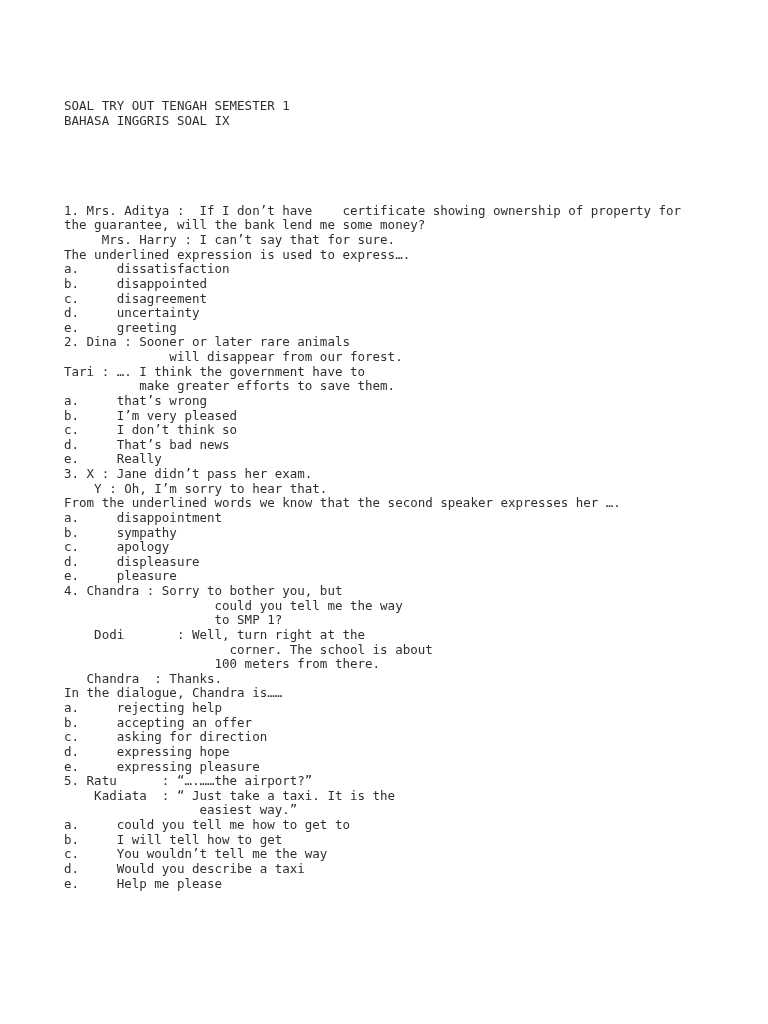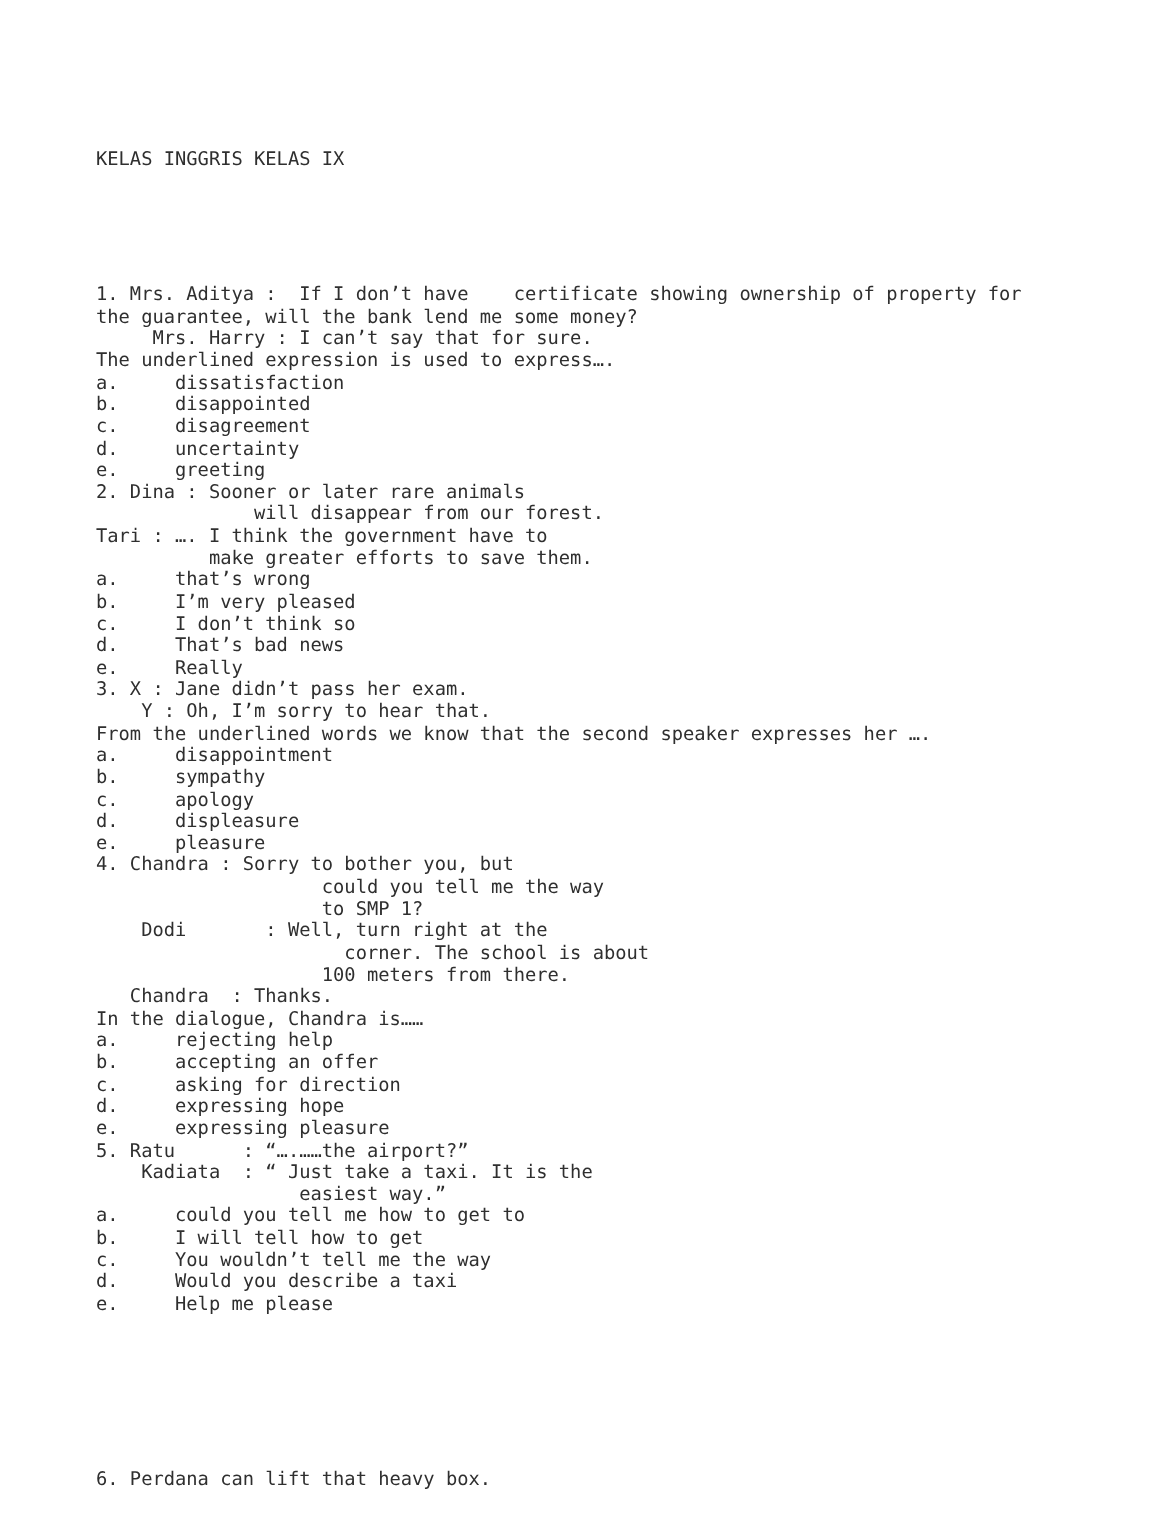--- a/index.html
+++ b/index.html
@@ -28,17 +28,16 @@
   .doc-header { }
   .doc-body { margin-top: 46px; }   
   .doc-footer { margin-top: 73.2px; } 
   .line { height: 14.63px; }
 </style>
 </head>
 <body>
 
 <div class="page">
   <div class="doc">
-    <div class="doc-header"><div class="line">KELAS INGGRIS KELAS IX</div></div>
+    <div class="doc-header"><div class="line">SOAL TRY OUT TENGAH SEMESTER 1</div><div class="line">BAHASA INGGRIS SOAL IX</div></div>
     <div class="doc-body"><div class="line">1. Mrs. Aditya :  If I don’t have    certificate showing ownership of property for</div><div class="line">the guarantee, will the bank lend me some money?</div><div class="line">     Mrs. Harry : I can’t say that for sure.</div><div class="line">The underlined expression is used to express….</div><div class="line">a.     dissatisfaction</div><div class="line">b.     disappointed</div><div class="line">c.     disagreement</div><div class="line">d.     uncertainty</div><div class="line">e.     greeting</div><div class="line">2. Dina : Sooner or later rare animals</div><div class="line">              will disappear from our forest.</div><div class="line">Tari : …. I think the government have to</div><div class="line">          make greater efforts to save them.</div><div class="line">a.     that’s wrong</div><div class="line">b.     I’m very pleased</div><div class="line">c.     I don’t think so</div><div class="line">d.     That’s bad news</div><div class="line">e.     Really</div><div class="line">3. X : Jane didn’t pass her exam.</div><div class="line">    Y : Oh, I’m sorry to hear that.</div><div class="line">From the underlined words we know that the second speaker expresses her ….</div><div class="line">a.     disappointment</div><div class="line">b.     sympathy</div><div class="line">c.     apology</div><div class="line">d.     displeasure</div><div class="line">e.     pleasure</div><div class="line">4. Chandra : Sorry to bother you, but</div><div class="line">                    could you tell me the way</div><div class="line">                    to SMP 1?</div><div class="line">    Dodi       : Well, turn right at the</div><div class="line">                      corner. The school is about</div><div class="line">                    100 meters from there.</div><div class="line">   Chandra  : Thanks.</div><div class="line">In the dialogue, Chandra is……</div><div class="line">a.     rejecting help</div><div class="line">b.     accepting an offer</div><div class="line">c.     asking for direction</div><div class="line">d.     expressing hope</div><div class="line">e.     expressing pleasure</div><div class="line">5. Ratu      : “….……the airport?”</div><div class="line">    Kadiata  : “ Just take a taxi. It is the</div><div class="line">                  easiest way.”</div><div class="line">a.     could you tell me how to get to</div><div class="line">b.     I will tell how to get</div><div class="line">c.     You wouldn’t tell me the way</div><div class="line">d.     Would you describe a taxi</div><div class="line">e.     Help me please</div></div>
-    <div class="doc-footer"><div class="line">6. Perdana can lift that heavy box.</div></div>
   </div>
 </div>
 
 </body></html>

